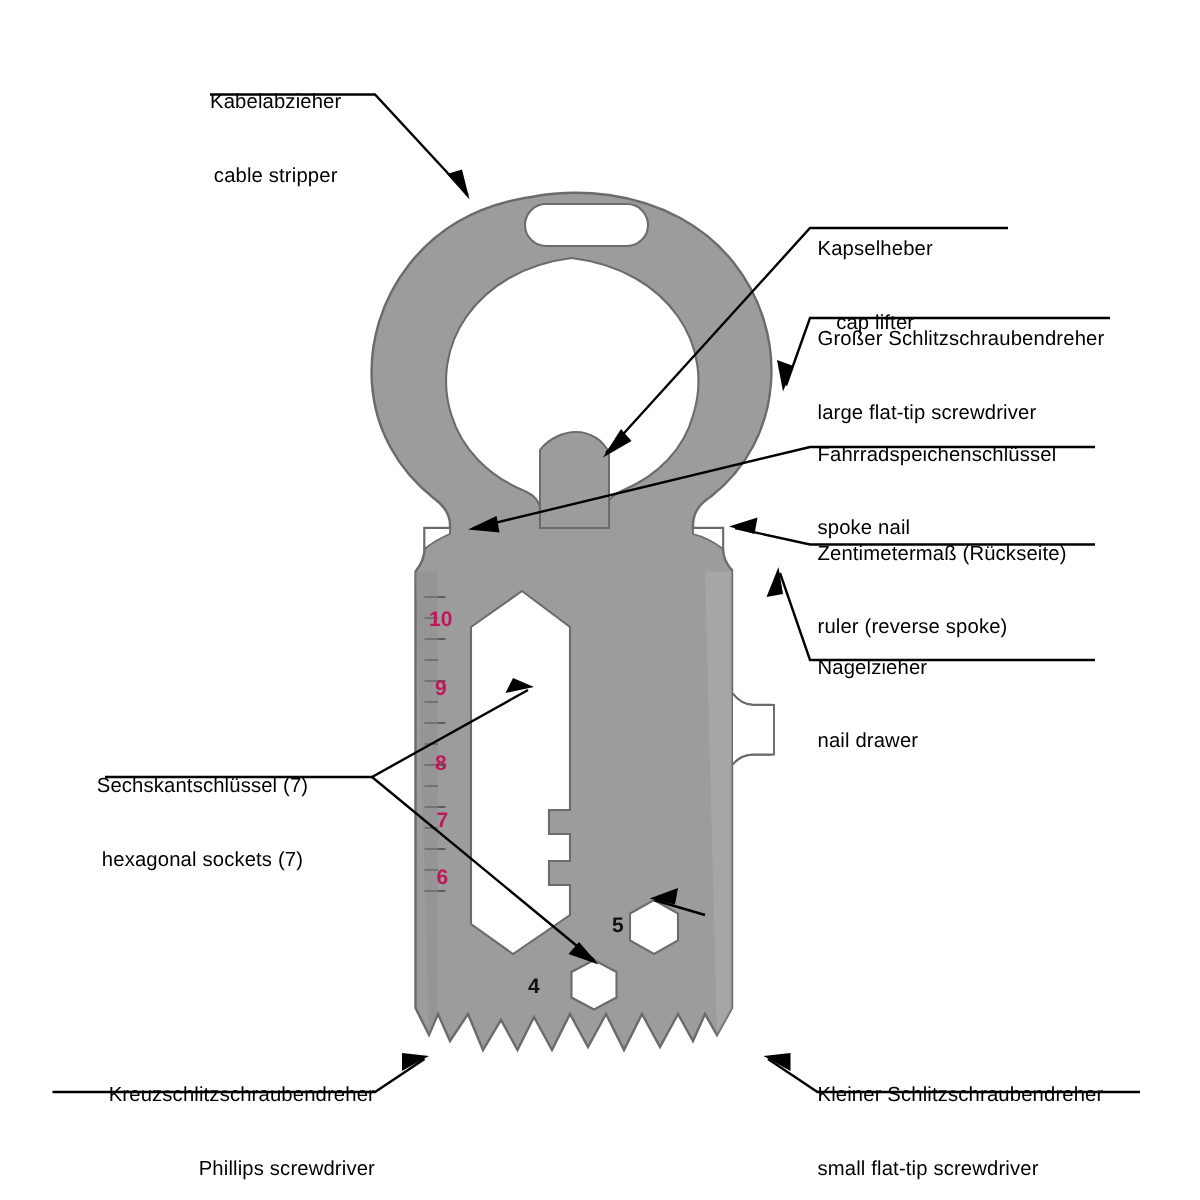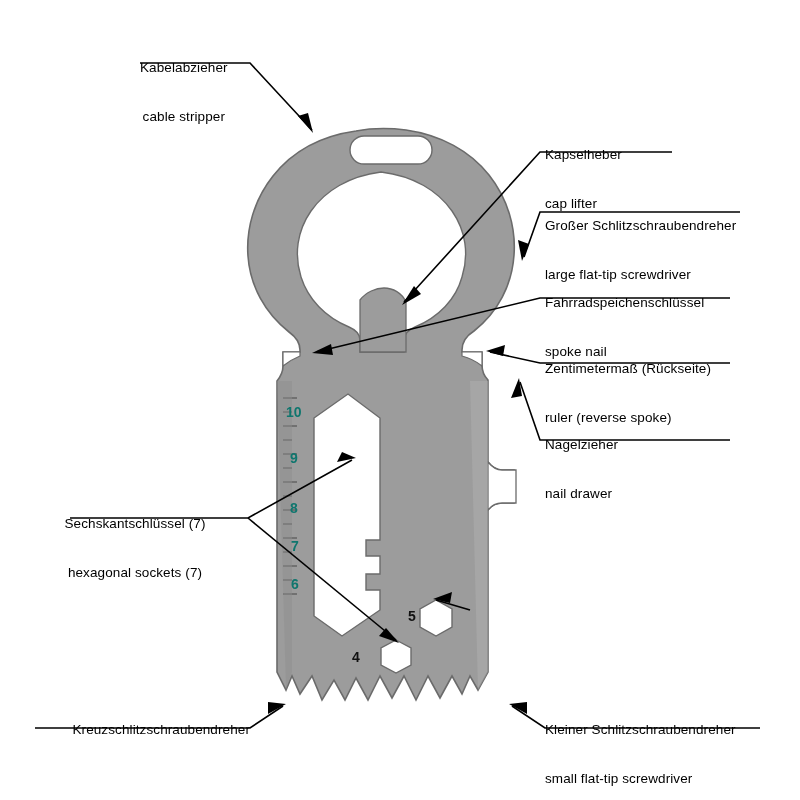--- a/index.html
+++ b/index.html
@@ -33,21 +33,21 @@
     white-space: pre;
     letter-spacing: 0.1px;
   }
   .callout.right-align {
     text-align: right;
   }
   .ruler-num {
     position: absolute;
     font-size: 14px;
     font-weight: bold;
-    color: #0f766e;
+    color: #be185d;
   }
   .hexlabel {
     position: absolute;
     font-size: 14px;
     font-weight: bold;
     color: #111;
   }
 </style>
 </head>
 <body>
@@ -207,21 +207,21 @@
       <path d="M 760,728 L 545,728 L 512,706"></path>
       <polygon fill="#000" stroke="none" points="509,704 527,702 527,714"></polygon>
     </g>
   </svg>
 
   <div class="callout" style="left:140px; top:27px;text-align:center;">
     <div>Kabelabzieher</div>
     <div>cable stripper</div>
   </div>
 
-  <div class="callout" style="left:545px; top:114px;">
+  <div class="callout" style="left:545px; top:125px;text-align:center;">
     <div>Kapselheber</div>
     <div>cap lifter</div>
   </div>
 
   <div class="callout" style="left:545px; top:185px;">
     <div>Großer Schlitzschraubendreher</div>
     <div>large flat-tip screwdriver</div>
   </div>
 
   <div class="callout" style="left:545px; top:262px;">
@@ -239,20 +239,21 @@
     <div>nail drawer</div>
   </div>
 
   <div class="callout right-align" style="left:20px; top:483px; width:230px;text-align:center;">
     <div>Sechskantschlüssel (7)</div>
     <div>hexagonal sockets (7)</div>
   </div>
 
   <div class="callout right-align" style="left:10px; top:689px; width:240px;">
     <div>Kreuzschlitzschraubendreher</div>
+    <div>Phillips screwdriver</div>
   </div>
 
   <div class="callout" style="left:545px; top:689px;">
     <div>Kleiner Schlitzschraubendreher</div>
     <div>small flat-tip screwdriver</div>
   </div>
 
   <div class="ruler-num" style="left:286px; top:404px;">10</div>
   <div class="ruler-num" style="left:290px; top:450px;">9</div>
   <div class="ruler-num" style="left:290px; top:500px;">8</div>

